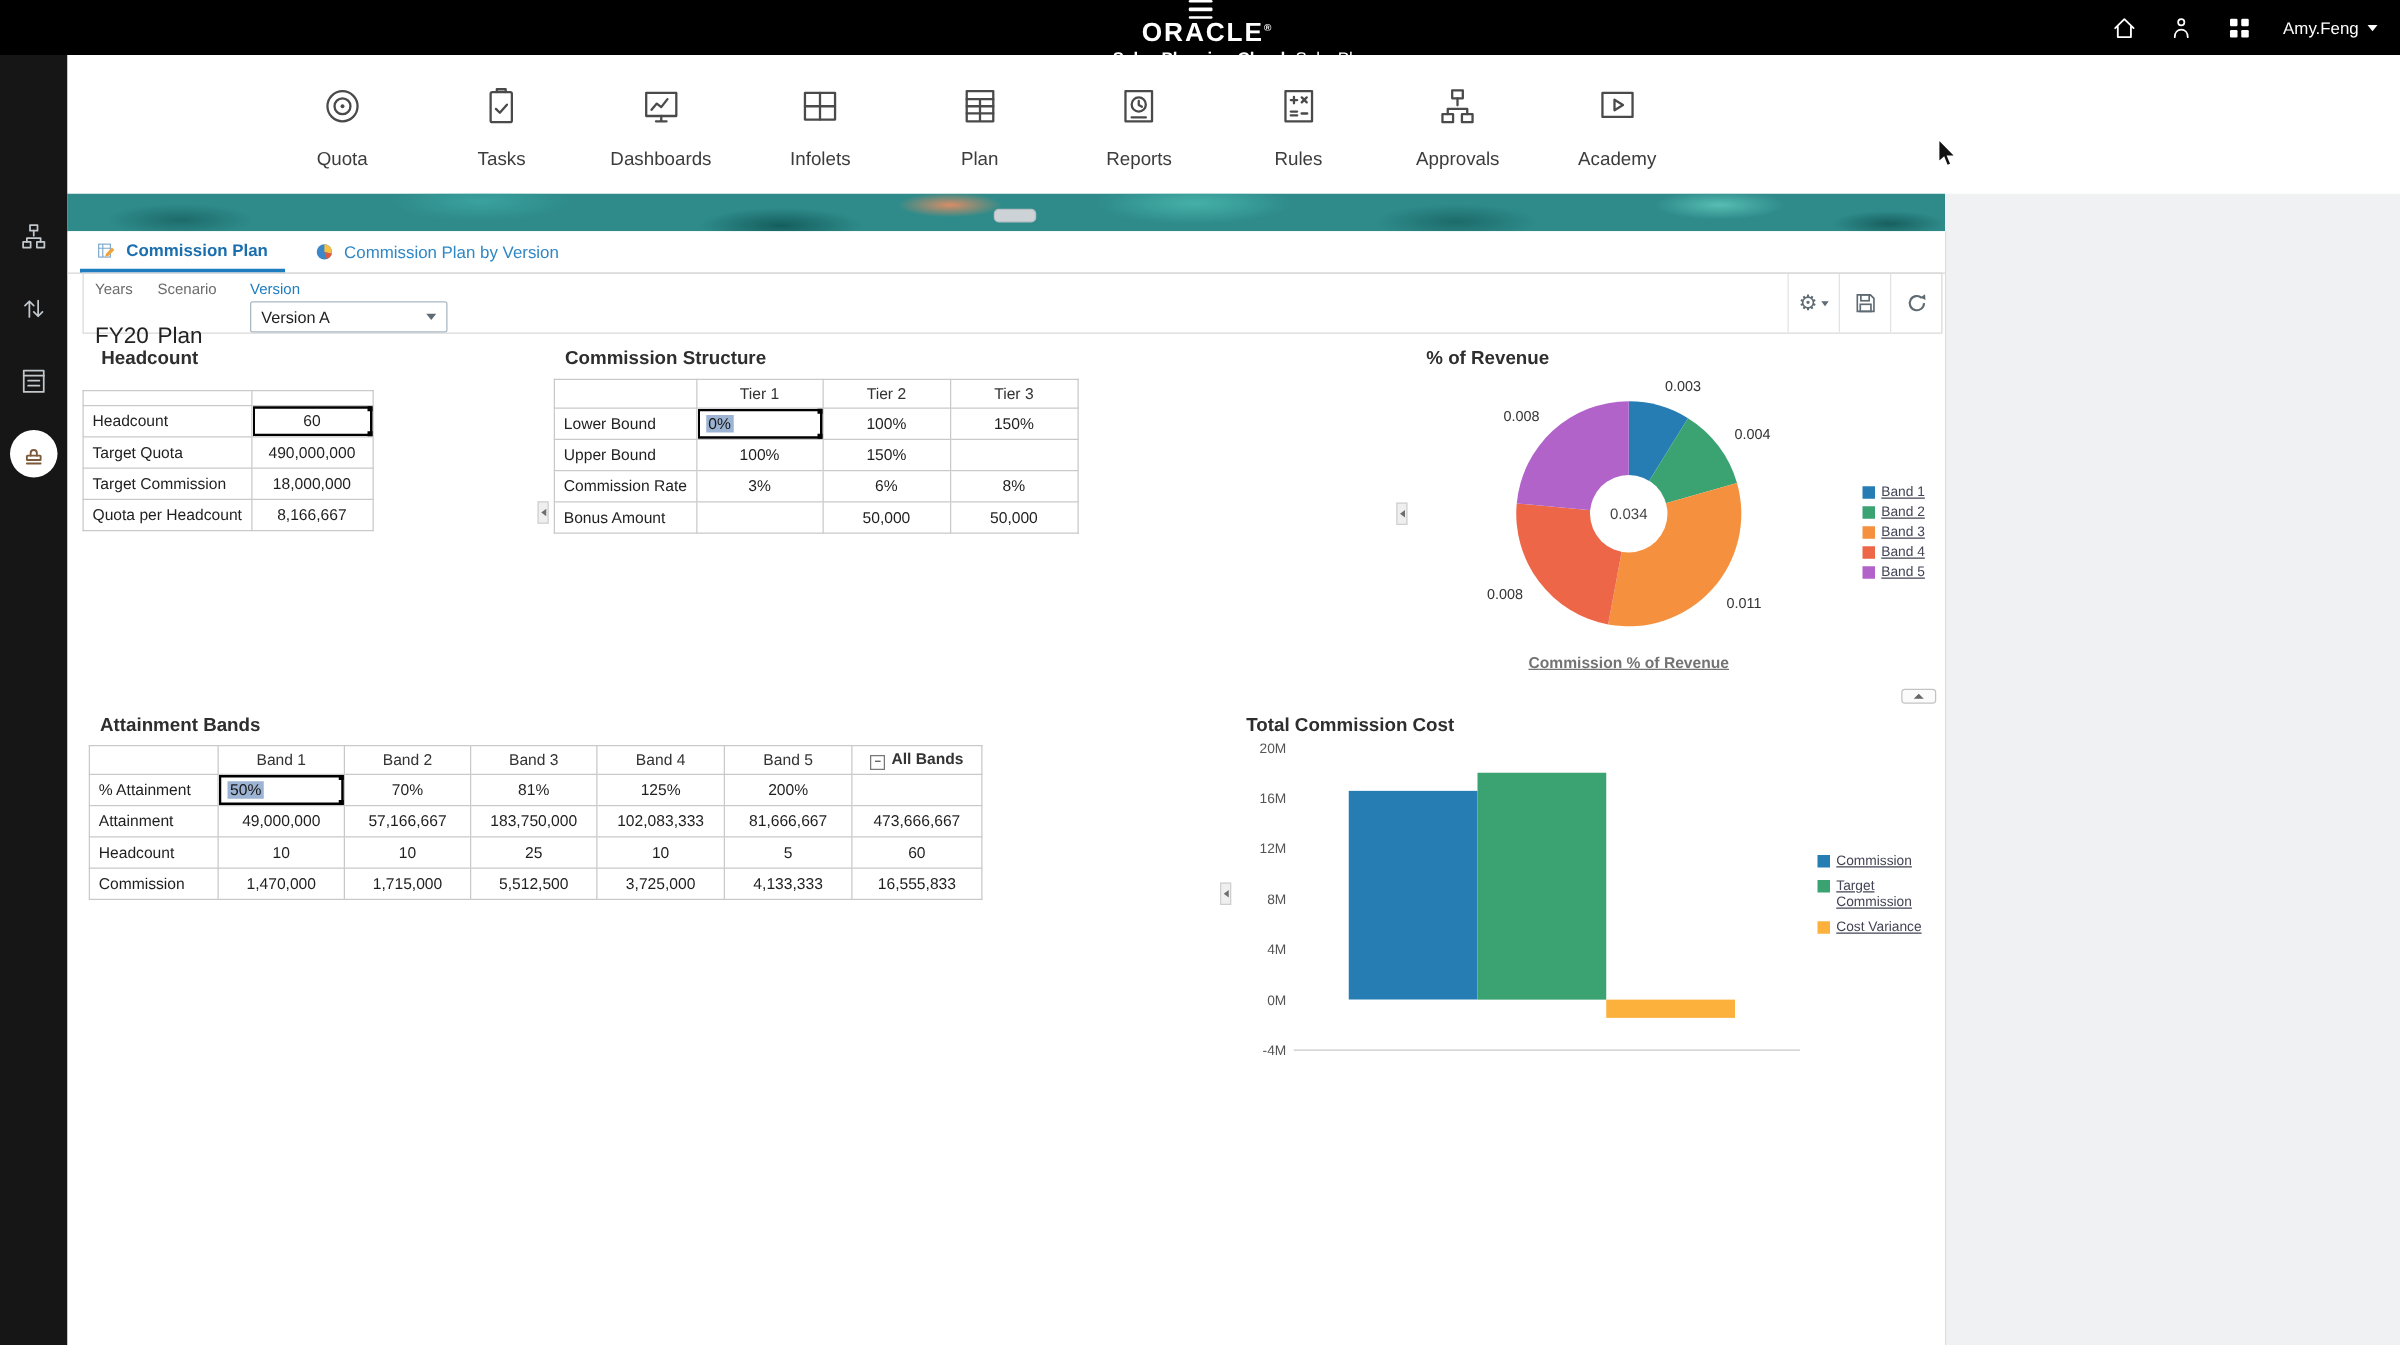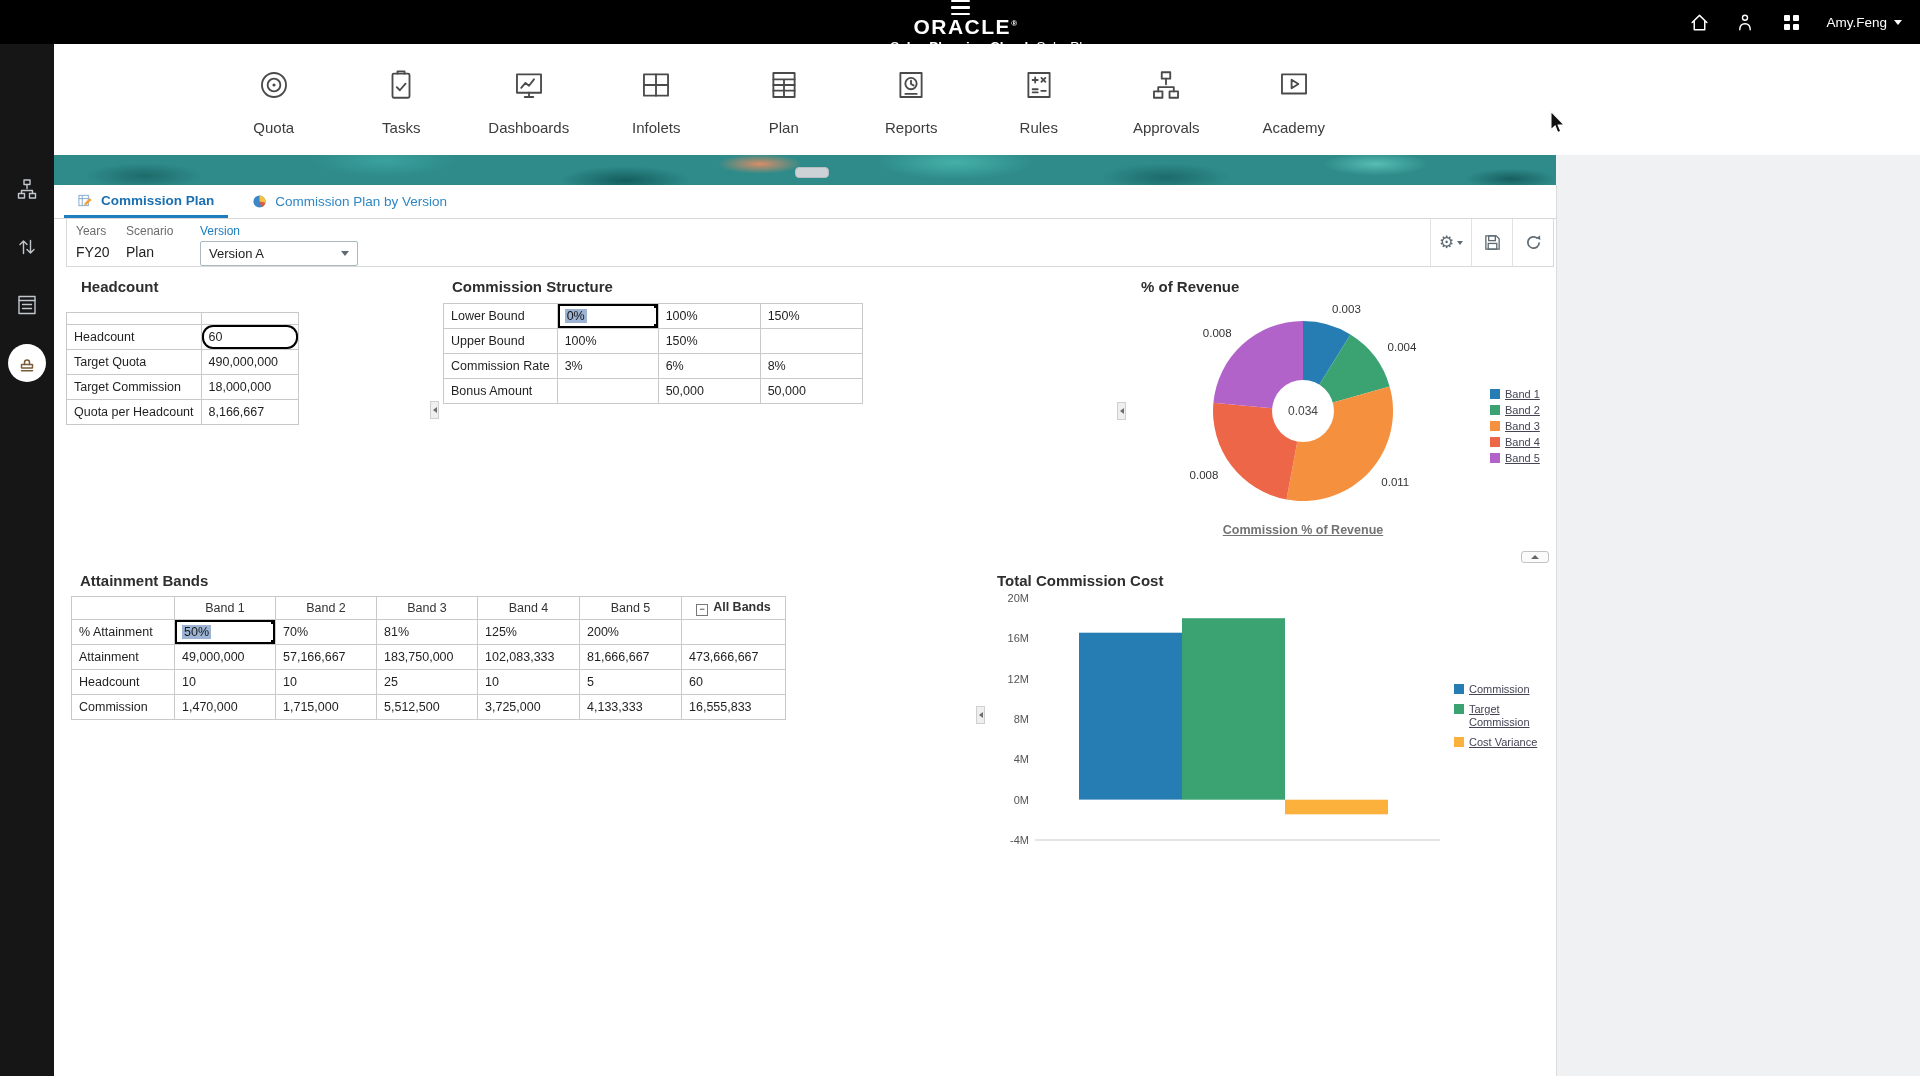--- a/index.html
+++ b/index.html
@@ -47,36 +47,36 @@
   
   .tabsrow{position:absolute;left:0;top:0;width:1502px;height:33px;border-bottom:1px solid #d8d8d8;display:flex;align-items:stretch;}
   .tab{display:flex;align-items:center;gap:8px;padding:0 14px;margin-left:10px;font-size:13.5px;cursor:pointer;box-sizing:border-box;}
   .tab.active{color:#1b6fae;font-weight:bold;border-bottom:3px solid #1d7dbe;}
   .tab.inactive{color:#2f87c5;}
   
   .povbar{position:absolute;left:12px;top:33px;width:1488px;height:49px;border:1px solid #d9d9d9;box-sizing:border-box;}
   .pov-item{position:absolute;top:5px;}
   .pov-label{font-size:12px;color:#6b6b6b;}
   .pov-label.link{color:#1d7dbe;}
-  .pov-value{font-size:14px;color:#222;margin-top:6px;}
+  .pov-value{font-size:18px;color:#222;margin-top:20px;}
   .dropdown{margin-top:3px;width:158px;height:25px;border:1px solid #aab8c2;border-radius:2px;background:#fff;display:flex;align-items:center;justify-content:space-between;padding:0 8px;box-sizing:border-box;font-size:13px;color:#222;cursor:pointer;}
   .chev{width:0;height:0;border-left:4.5px solid transparent;border-right:4.5px solid transparent;border-top:5px solid #5f6b73;}
   .pov-btns{position:absolute;right:0;top:0;height:100%;display:flex;}
   .pov-btn{width:40px;border-left:1px solid #dfe3e6;display:flex;align-items:center;justify-content:center;gap:3px;cursor:pointer;}
   .gear-glyph{font-size:17px;color:#5f6b73;line-height:1;}
   .mini-caret{width:0;height:0;border-left:3.5px solid transparent;border-right:3.5px solid transparent;border-top:4px solid #5f6b73;}
   
   .title{position:absolute;font-size:15px;font-weight:bold;color:#2e2e2e;}
   
   .grid{position:absolute;border-collapse:collapse;table-layout:fixed;}
   .grid td{border:1px solid #c9c9c9;font-size:12.5px;color:#1f1f1f;padding:0 7px;height:24px;background:#fff;white-space:nowrap;overflow:hidden;box-sizing:content-box;}
   .grid tr.hdr td{height:22px;text-align:center;color:#333;}
   .grid tr.hdr-empty td{height:11px;}
   .grid td.lbl{text-align:left;}
-  .grid td.num{text-align:left;border-radius:11px;}
+  .grid td.num{text-align:center;}
   .grid td.edit{text-align:left;}
   .grid td.allbands{font-weight:bold;text-align:center;}
   .collapse-box{display:inline-block;width:10px;height:10px;border:1px solid #777;font-size:9px;line-height:9px;text-align:center;color:#555;margin-right:5px;vertical-align:-1px;}
   .collapse-box::before{content:"\2212";}
   td.sel{position:relative;box-shadow:inset 0 0 0 2px #000;}
   td.sel::before{content:"";position:absolute;top:-1px;right:-1px;width:5px;height:5px;background:#000;}
   td.sel::after{content:"";position:absolute;bottom:-1px;right:-1px;width:5px;height:5px;background:#000;}
   .txt-sel{background:#9cb3d3;color:#161616;padding:0 2px;}
   .bg-oliv{background:#e4e76e;}
   .bg-ypale{background:#ffffa3;}
@@ -367,20 +367,26 @@
     </table>
 
     <table class="grid" style="left:389px;top:118px">
       <colgroup>
           <col style="width:102px">
           <col style="width:101px">
           <col style="width:102px">
           <col style="width:102px">
         </colgroup>
       <tbody>
+        <tr class="hdr">
+          <td></td>
+          <td>Tier 1</td>
+          <td>Tier 2</td>
+          <td>Tier 3</td>
+        </tr>
         <tr>
           <td class="lbl">Lower Bound</td>
           <td class="edit sel bg-oliv"><span class="txt-sel">0%</span></td>
           <td class="num bg-ypale">100%</td>
           <td class="num bg-yellow">150%</td>
         </tr>
         <tr>
           <td class="lbl">Upper Bound</td>
           <td class="num bg-peach">100%</td>
           <td class="num bg-salmon">150%</td>

